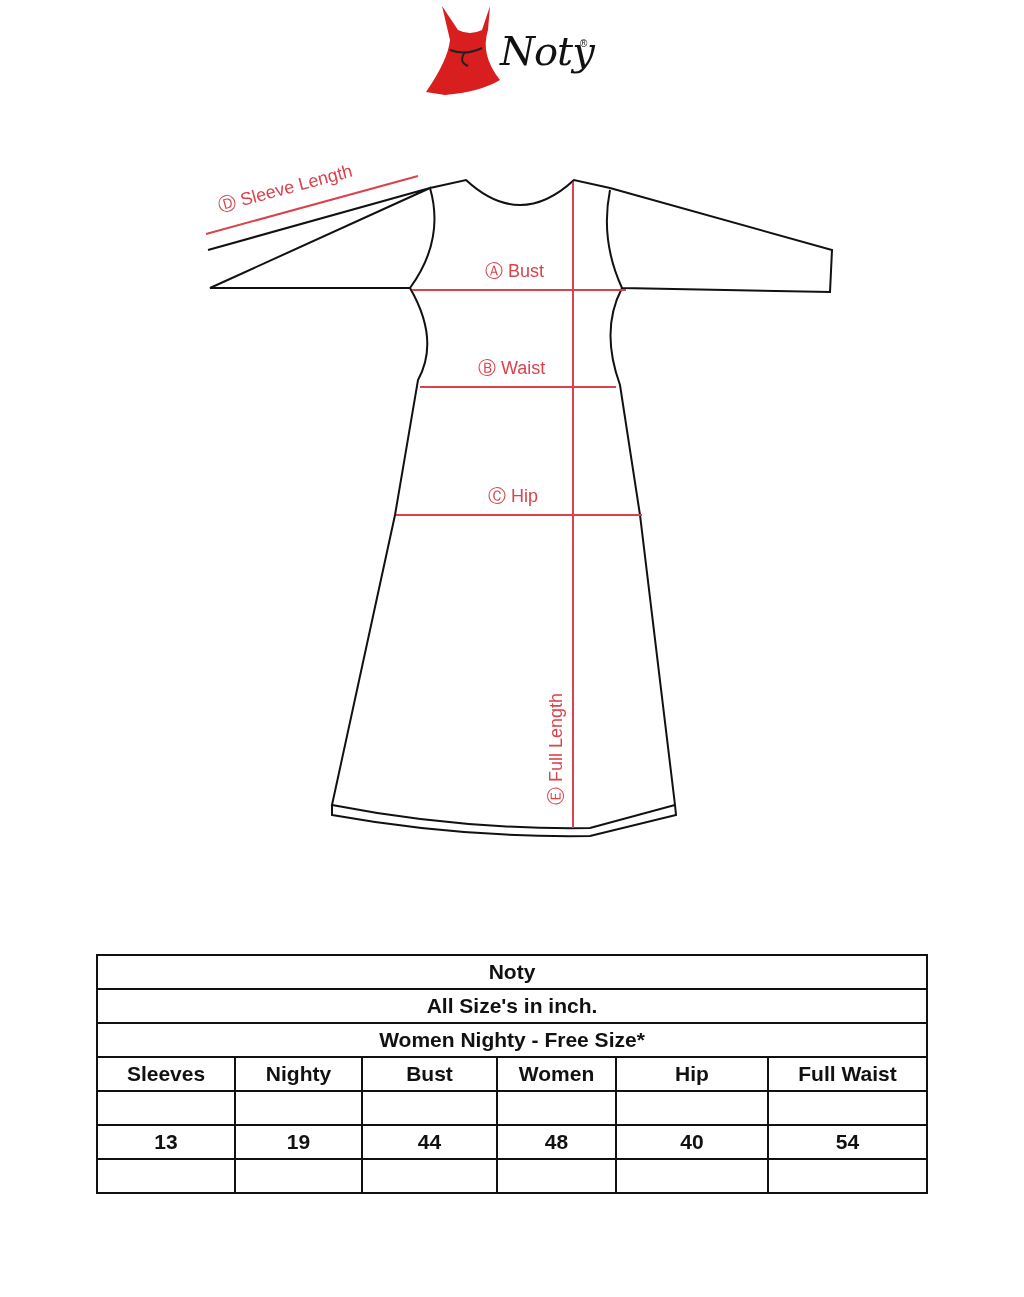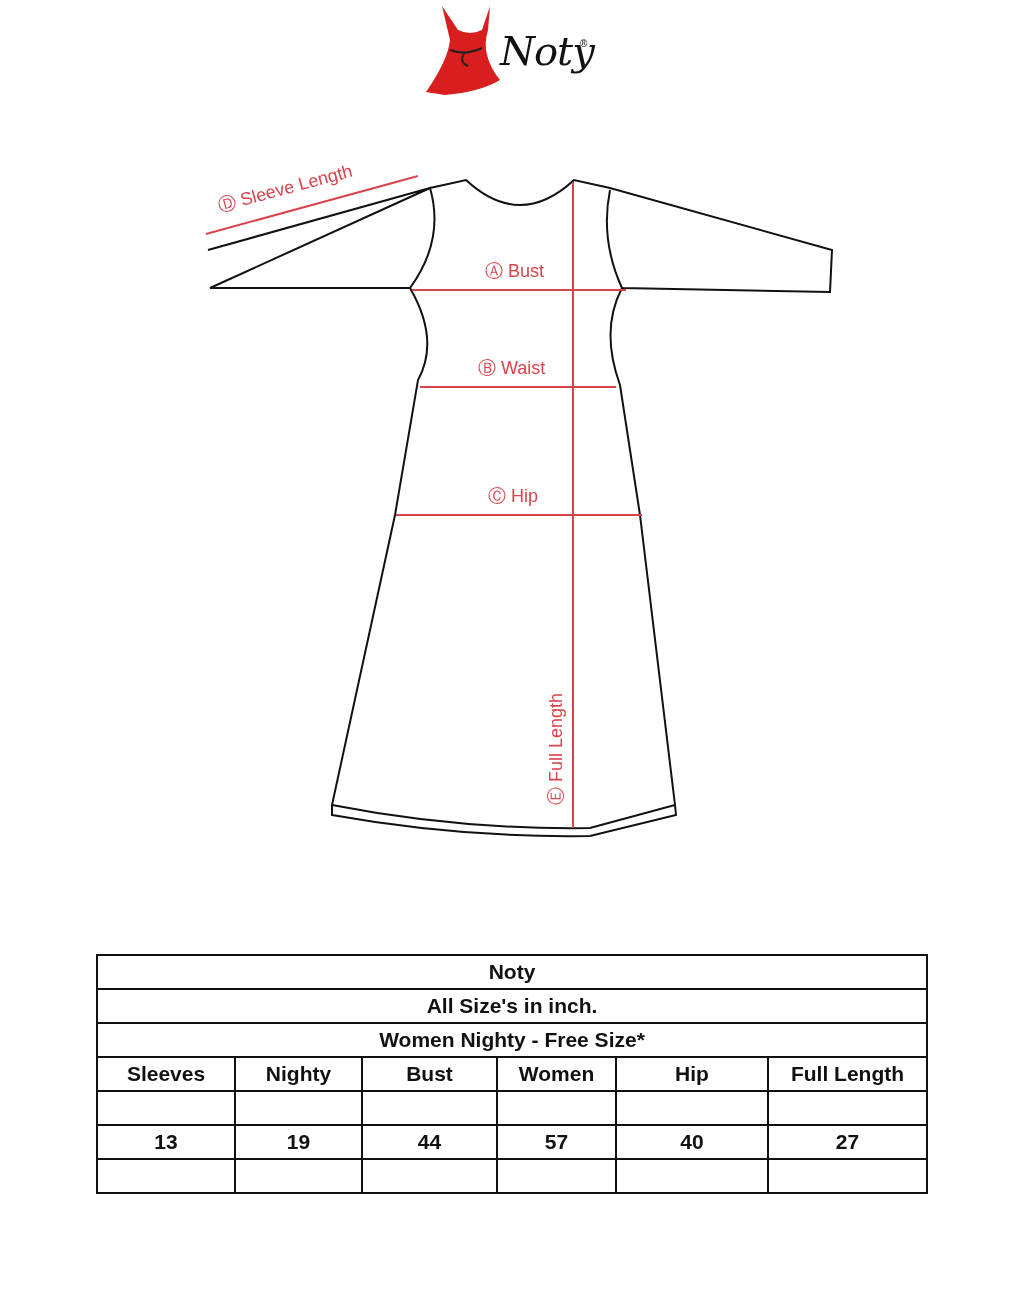--- a/index.html
+++ b/index.html
@@ -56,37 +56,37 @@
       </tr>
   <tr>
         <td colspan="6">Women Nighty - Free Size*</td>
       </tr>
   <tr>
     <td style="width:136px">Sleeves</td>
     <td style="width:125px">Nighty</td>
     <td style="width:133px">Bust</td>
     <td style="width:117px">Women</td>
     <td style="width:150px">Hip</td>
-    <td>Full Length</td>
+    <td>Full Waist</td>
   </tr>
   <tr>
         <td></td>
         <td></td>
         <td></td>
         <td></td>
         <td></td>
         <td></td>
       </tr>
   <tr>
     <td>13</td>
     <td>19</td>
     <td>44</td>
-    <td>57</td>
+    <td>48</td>
     <td>40</td>
-    <td>27</td>
+    <td>54</td>
   </tr>
   <tr>
         <td></td>
         <td></td>
         <td></td>
         <td></td>
         <td></td>
         <td></td>
       </tr>
 </tbody>

